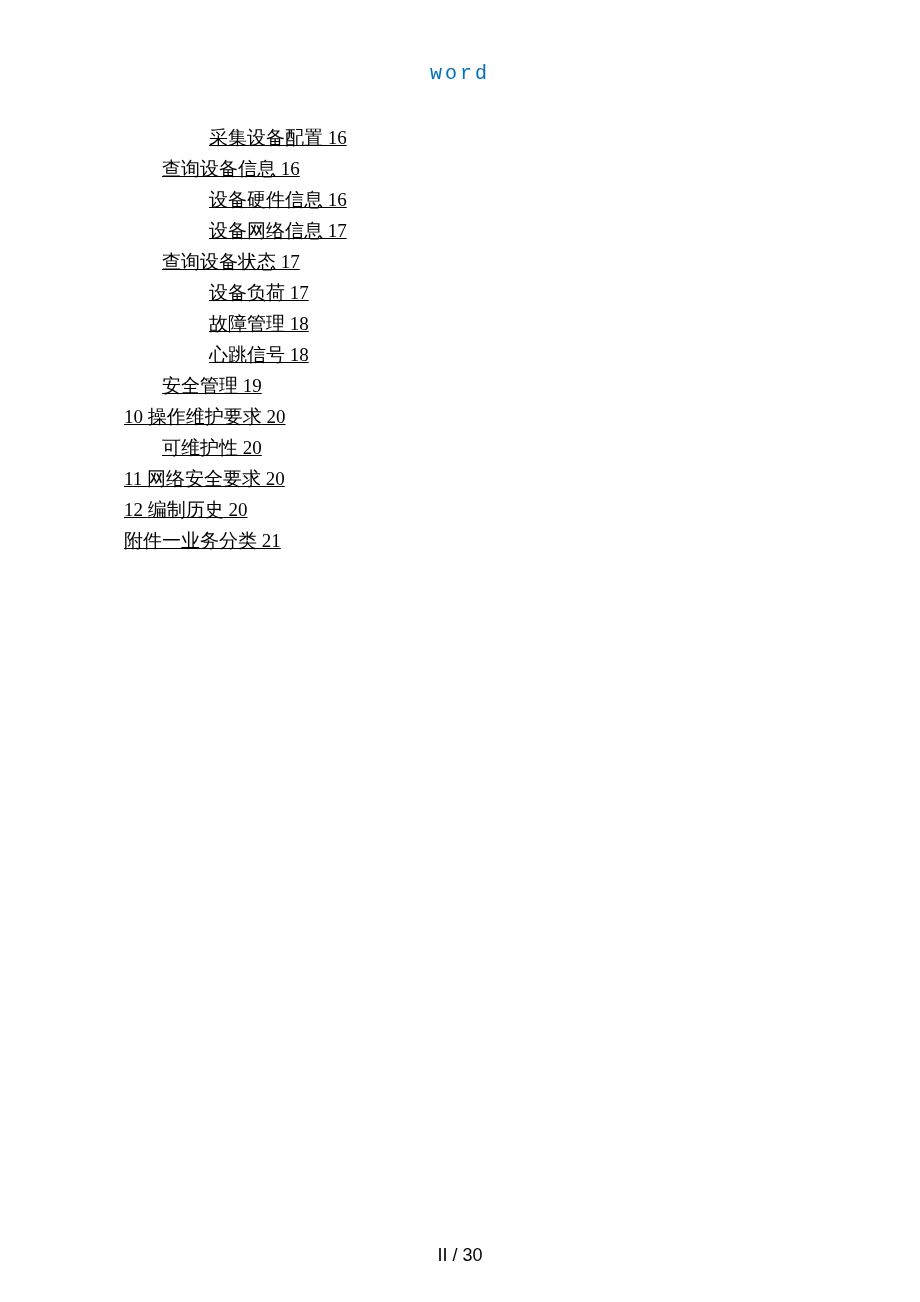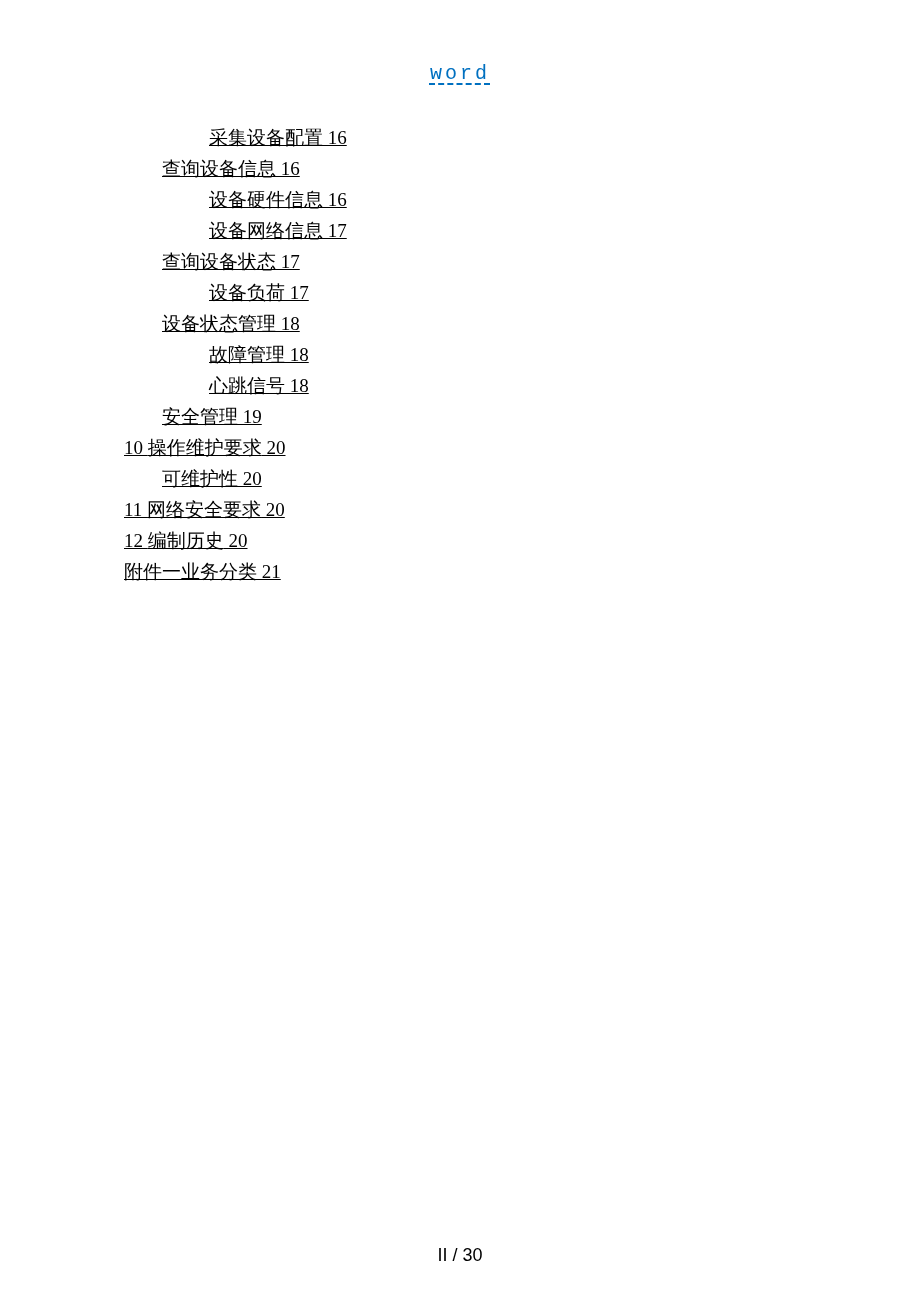--- a/index.html
+++ b/index.html
@@ -12,21 +12,20 @@
       padding-top: 62px;
     }
     .header-link {
       text-align: center;
       margin-bottom: 38px;
     }
     .header-link span {
       font-family: "Courier New", monospace;
       font-size: 20px;
       color: #0070c0;
-      text-decoration: underline;
       text-decoration-style: dashed;
       text-underline-offset: 4px;
       letter-spacing: 3px;
     }
     .toc-container {
       padding-left: 124px;
       text-decoration: underline;
     }
     .toc-entry {
       font-size: 19px;
@@ -59,21 +58,20 @@
   <span>word</span>
 </div>
 
 <div class="toc-container">
     <div class="toc-entry indent-3"><span>采集设备配置</span><span class="num"> 16</span></div>
     <div class="toc-entry indent-1"><span>查询设备信息</span><span class="num"> 16</span></div>
     <div class="toc-entry indent-3"><span>设备硬件信息</span><span class="num"> 16</span></div>
     <div class="toc-entry indent-3"><span>设备网络信息</span><span class="num"> 17</span></div>
     <div class="toc-entry indent-1"><span>查询设备状态</span><span class="num"> 17</span></div>
     <div class="toc-entry indent-3"><span>设备负荷</span><span class="num"> 17</span></div>
-    <div class="toc-entry indent-1"><span>设备状态管理</span><span class="num"> 18</span></div>
     <div class="toc-entry indent-3"><span>故障管理</span><span class="num"> 18</span></div>
     <div class="toc-entry indent-3"><span>心跳信号</span><span class="num"> 18</span></div>
     <div class="toc-entry indent-1"><span>安全管理</span><span class="num"> 19</span></div>
     <div class="toc-entry indent-0"><span class="num">10 </span><span>操作维护要求</span><span class="num"> 20</span></div>
     <div class="toc-entry indent-1"><span>可维护性</span><span class="num"> 20</span></div>
     <div class="toc-entry indent-0"><span class="num">11 </span><span>网络安全要求</span><span class="num"> 20</span></div>
     <div class="toc-entry indent-0"><span class="num">12 </span><span>编制历史</span><span class="num"> 20</span></div>
     <div class="toc-entry indent-0"><span>附件一业务分类</span><span class="num"> 21</span></div>
   </div>
 

